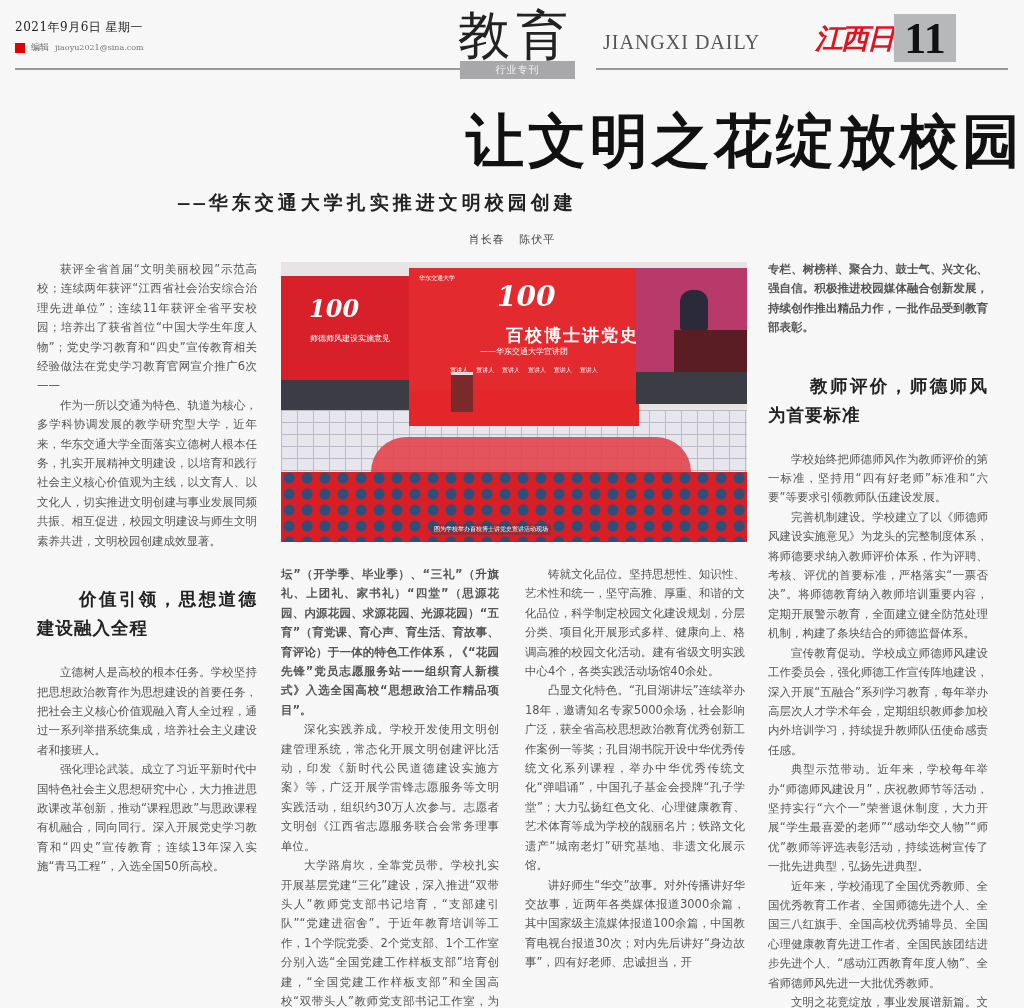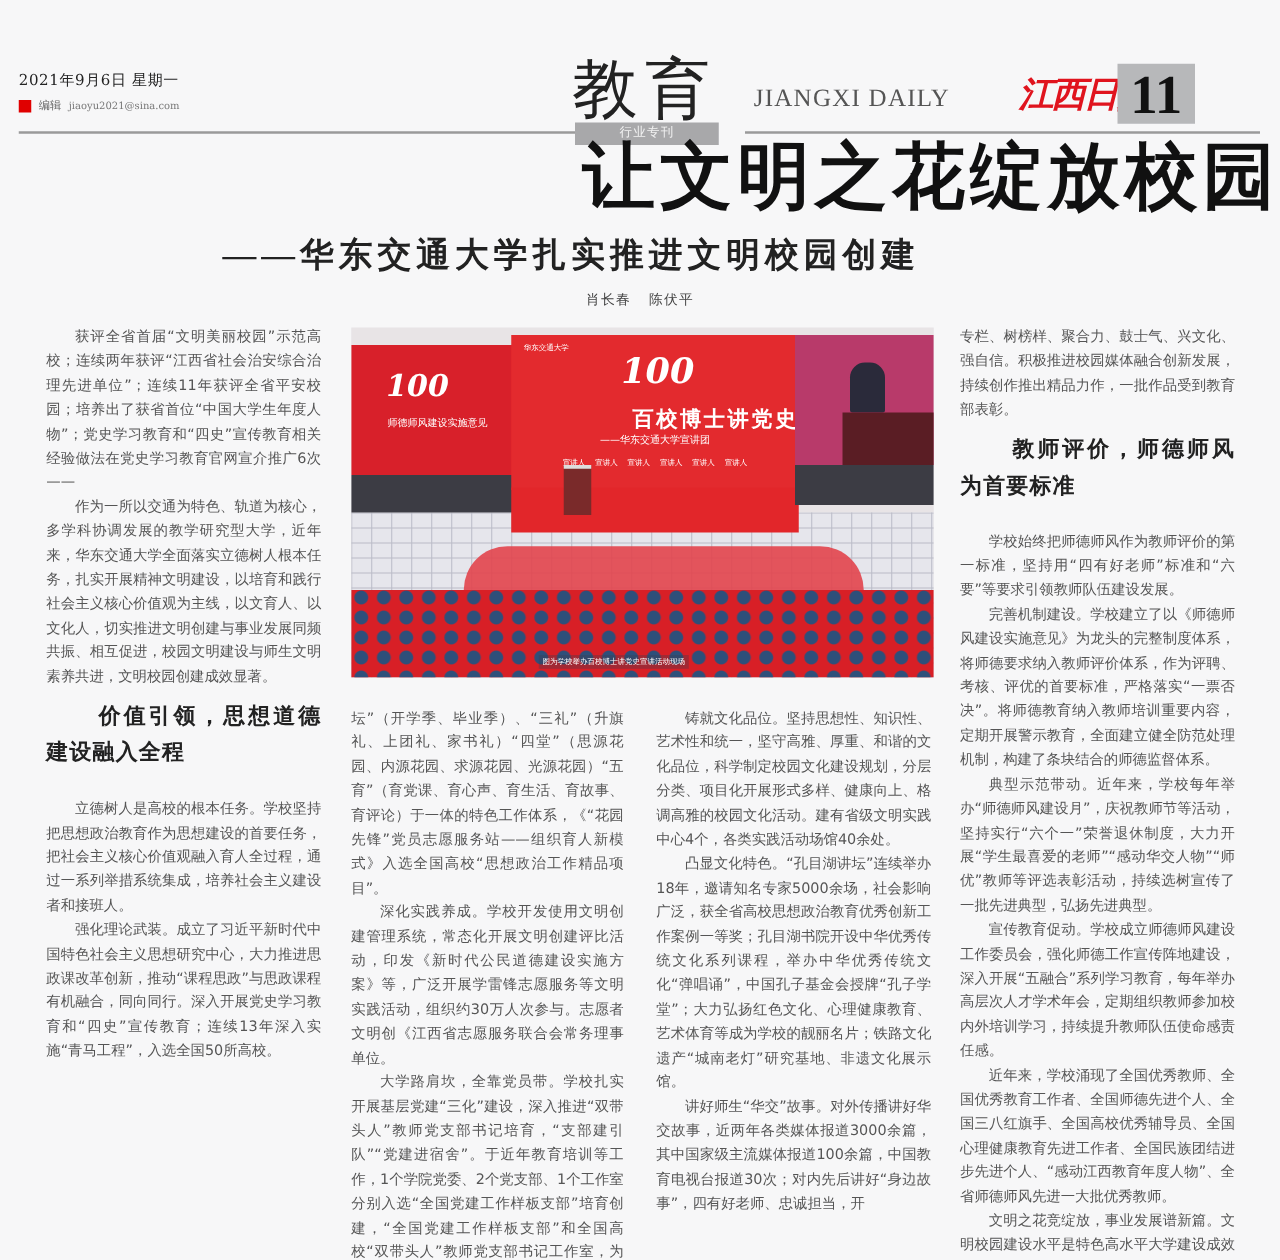--- a/index.html
+++ b/index.html
@@ -1,43 +1,43 @@
 <!DOCTYPE html>
 <html><head>
 <meta charset="utf-8">
 <style>
   * { box-sizing: border-box; margin: 0; padding: 0; }
   html, body { width: 1024px; height: 1008px; background: #f7f7f8; overflow: hidden; }
   body { font-family: "DejaVu Sans", sans-serif; color: #333; position: relative; }
 
   
-  .masthead { position: absolute; left: 0; top: 0; width: 1024px; height: 82px; margin-top: 37px; }
+  .masthead { position: absolute; left: 0; top: 0; width: 1024px; height: 82px; }
   .mh-date { position: absolute; left: 15px; top: 19px; font-size: 12px; color: #222; letter-spacing: 0.5px; font-family: "DejaVu Serif", serif; }
   .mh-editor { position: absolute; left: 15px; top: 41px; font-size: 9px; color: #666; display: flex; align-items: center; gap: 6px; text-align: center; }
   .mh-editor .sq { width: 10px; height: 10px; background: #e00000; display: inline-block; }
   .mh-editor .email { font-family: "DejaVu Serif", serif; font-size: 8px; color: #777; }
   .mh-rule { position: absolute; left: 15px; top: 68px; width: 482px; height: 2px; background: #9a9a9a; }
   .mh-rule2 { position: absolute; left: 596px; top: 68px; width: 412px; height: 2px; background: #9a9a9a; }
   .mh-section { position: absolute; left: 458px; top: 10px; font-size: 52px; color: #222; letter-spacing: 6px; font-family: "DejaVu Sans", sans-serif; font-weight: 300; line-height: 50px; }
   .mh-label { position: absolute; left: 460px; top: 61px; width: 115px; height: 18px; background: #a8a8aa; color: #f2f2f2; font-size: 10px; text-align: center; line-height: 18px; letter-spacing: 1px; }
   .mh-paper-en { position: absolute; left: 603px; top: 31px; font-family: "Liberation Serif", serif; font-size: 20px; color: #555; letter-spacing: 1px; }
   .mh-paper-cn { position: absolute; left: 815px; top: 20px; font-family: "DejaVu Serif", serif; font-style: italic; font-weight: bold; font-size: 28px; color: #e0141e; letter-spacing: -2px; }
   .mh-page { position: absolute; left: 894px; top: 14px; width: 62px; height: 48px; background: #b7b8ba; color: #111; font-family: "Liberation Serif", serif; font-weight: bold; font-size: 44px; text-align: center; line-height: 50px; }
 
   
   .headline { position: absolute; left: 0; top: 106px; width: 1024px; text-align: right; font-size: 58px; font-weight: bold; color: #111; letter-spacing: 4px; line-height: 70px; font-family: "DejaVu Sans", sans-serif; }
-  .subhead { position: absolute; left: 178px; top: 186px; width: 700px; font-family: Liberation Serif, serif; font-size: 27px; font-weight: bold; color: #222; letter-spacing: 4px; line-height: 36px; white-space: nowrap; }
+  .subhead { position: absolute; left: 178px; top: 186px; width: 700px; font-family: Liberation Mono, monospace; font-size: 19px; font-weight: bold; color: #222; letter-spacing: 4px; line-height: 36px; white-space: nowrap; }
   .byline { position: absolute; left: 0; top: 232px; width: 1024px; text-align: center; font-size: 11px; color: #444; letter-spacing: 1px; }
   .byline span + span { margin-left: 10px; }
 
   
   .col { position: absolute; font-size: 11.5px; line-height: 19.4px; color: #555; text-align: justify; font-family: "DejaVu Sans", sans-serif; }
   .col p { text-indent: 2em; }
-  .col p.cont { text-indent: 0; }
-  .col h2 { font-size: 17.5px; font-weight: bold; color: #222; line-height: 29px; margin: 8px 0 20px 0; text-indent: 2.4em; letter-spacing: 1px; }
+  .col p.cont { text-indent: 0; font-weight: bold; }
+  .col h2 { font-size: 17.5px; font-weight: bold; color: #222; line-height: 29px; margin: 34px 0 20px 0; text-indent: 2.4em; letter-spacing: 1px; }
   .col1 { left: 37px; top: 260px; width: 220px; }
   .col2 { left: 281px; top: 565px; width: 218px; }
   .col3 { left: 525px; top: 565px; width: 220px; }
   .col4 { left: 768px; top: 260px; width: 220px; }
 
   
   .photo { position: absolute; left: 281px; top: 262px; width: 466px; height: 280px; overflow: hidden; background: #e8e4e6; }
   .ph-left-board { position: absolute; left: 0; top: 14px; width: 135px; height: 104px; background: #d8202a; }
   .ph-left-board .logo100 { position: absolute; left: 28px; top: 18px; font-family: "DejaVu Serif", serif; font-style: italic; font-weight: bold; font-size: 24px; color: #fff; }
   .ph-left-board .t { position: absolute; left: 10px; top: 56px; width: 118px; text-align: center; font-size: 8px; color: #fff; line-height: 14px; }
@@ -137,18 +137,18 @@
   <p>铸就文化品位。坚持思想性、知识性、艺术性和统一，坚守高雅、厚重、和谐的文化品位，科学制定校园文化建设规划，分层分类、项目化开展形式多样、健康向上、格调高雅的校园文化活动。建有省级文明实践中心4个，各类实践活动场馆40余处。</p>
   <p>凸显文化特色。“孔目湖讲坛”连续举办18年，邀请知名专家5000余场，社会影响广泛，获全省高校思想政治教育优秀创新工作案例一等奖；孔目湖书院开设中华优秀传统文化系列课程，举办中华优秀传统文化“弹唱诵”，中国孔子基金会授牌“孔子学堂”；大力弘扬红色文化、心理健康教育、艺术体育等成为学校的靓丽名片；铁路文化遗产“城南老灯”研究基地、非遗文化展示馆。</p>
   <p>讲好师生“华交”故事。对外传播讲好华交故事，近两年各类媒体报道3000余篇，其中国家级主流媒体报道100余篇，中国教育电视台报道30次；对内先后讲好“身边故事”，四有好老师、忠诚担当，开</p>
 </div>
 
 <div class="col col4">
   <p class="cont">专栏、树榜样、聚合力、鼓士气、兴文化、强自信。积极推进校园媒体融合创新发展，持续创作推出精品力作，一批作品受到教育部表彰。</p>
   <h2>教师评价，师德师风为首要标准</h2>
   <p>学校始终把师德师风作为教师评价的第一标准，坚持用“四有好老师”标准和“六要”等要求引领教师队伍建设发展。</p>
   <p>完善机制建设。学校建立了以《师德师风建设实施意见》为龙头的完整制度体系，将师德要求纳入教师评价体系，作为评聘、考核、评优的首要标准，严格落实“一票否决”。将师德教育纳入教师培训重要内容，定期开展警示教育，全面建立健全防范处理机制，构建了条块结合的师德监督体系。</p>
+  <p>宣传教育促动。学校成立师德师风建设工作委员会，强化师德工作宣传阵地建设，深入开展“五融合”系列学习教育，每年举办高层次人才学术年会，定期组织教师参加校内外培训学习，持续提升教师队伍使命感责任感。</p>
   <p>典型示范带动。近年来，学校每年举办“师德师风建设月”，庆祝教师节等活动，坚持实行“六个一”荣誉退休制度，大力开展“学生最喜爱的老师”“感动华交人物”“师优”教师等评选表彰活动，持续选树宣传了一批先进典型，弘扬先进典型。</p>
-  <p>宣传教育促动。学校成立师德师风建设工作委员会，强化师德工作宣传阵地建设，深入开展“五融合”系列学习教育，每年举办高层次人才学术年会，定期组织教师参加校内外培训学习，持续提升教师队伍使命感责任感。</p>
   <p>近年来，学校涌现了全国优秀教师、全国优秀教育工作者、全国师德先进个人、全国三八红旗手、全国高校优秀辅导员、全国心理健康教育先进工作者、全国民族团结进步先进个人、“感动江西教育年度人物”、全省师德师风先进一大批优秀教师。</p>
   <p>文明之花竞绽放，事业发展谱新篇。文明校园建设水平是特色高水平大学建设成效的重要体现。华东交通大学将扎实工作，再接再厉，不断开创文明校园建设新局面，努力把学校建成精神文明的高地，引领文明风尚的天上，为谱写新时代江西改革发展新篇章作出新的更大的贡献。</p>
 
 </div>
 
 </body></html>

